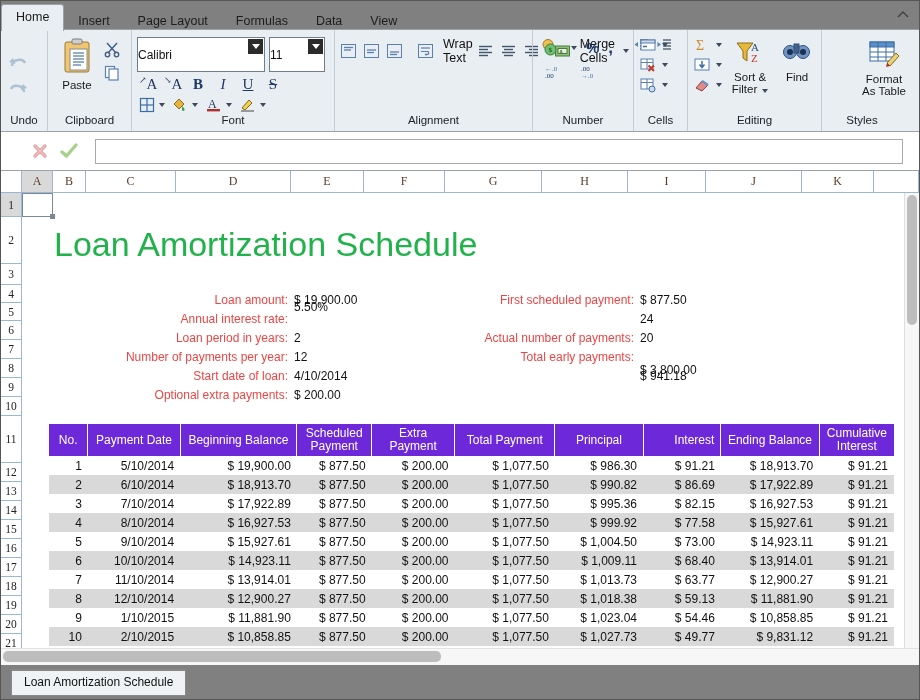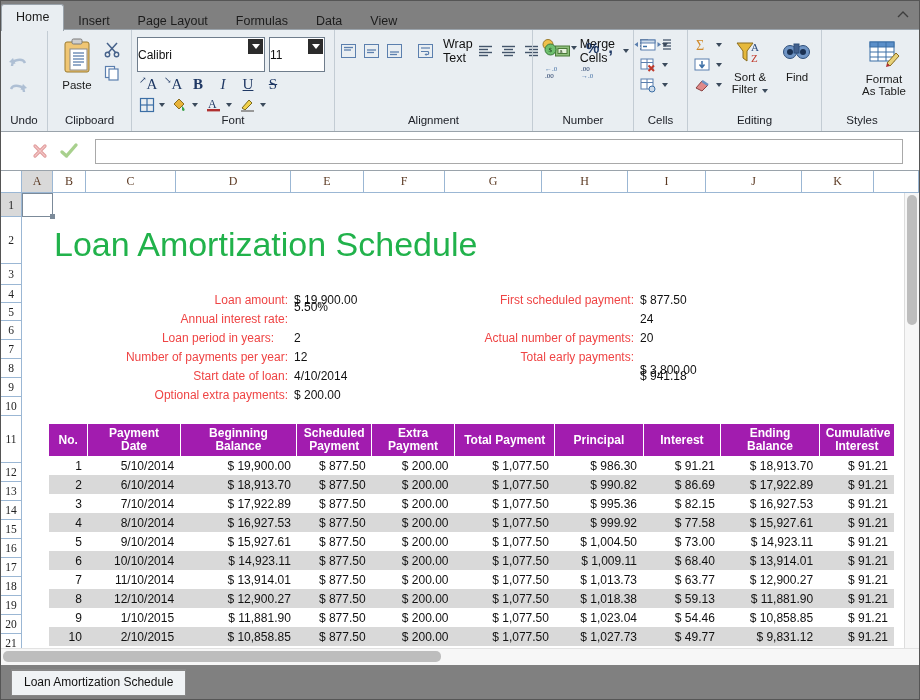--- a/index.html
+++ b/index.html
@@ -106,21 +106,21 @@
   .selcell:after{content:"";position:absolute;right:-3px;bottom:-3px;width:5px;height:5px;background:#7b8a99;}
 
   .title{position:absolute;font-size:34px;color:#21b24b;font-weight:400;white-space:nowrap;
          font-family:"Liberation Sans","DejaVu Sans",sans-serif;}
 
   .lbl{position:absolute;text-align:right;font-size:12px;color:#ef4444;white-space:nowrap;}
   .val{position:absolute;text-align:left;font-size:12px;color:#111;white-space:nowrap;}
 
   
   .amort{position:absolute;border-collapse:collapse;table-layout:fixed;}
-  .amort th{background:#a21caf;color:#fff;font-weight:bold;font-size:12px;
+  .amort th{background:#6d28d9;color:#fff;font-weight:normal;font-size:12px;
             border-right:1.5px solid #fff;padding:3px 6px;vertical-align:middle;line-height:13px;}
   .amort th:last-child{border-right:none;}
   .amort td{font-size:12px;color:#111;text-align:right;padding:1px 6px;height:19px;
             box-sizing:border-box;white-space:nowrap;}
   .amort tr.alt td{background:#d9d9d9;}
 
   
   .vscroll{position:absolute;right:0;top:22px;bottom:0;width:14px;background:#f7f7f7;border-left:1px solid #ddd;}
   .vthumb{position:absolute;left:2px;right:2px;top:2px;height:130px;background:#bdbdbd;border-radius:5px;}
   .hscrollwrap{height:16px;background:#f7f7f7;flex:0 0 auto;position:relative;border-top:1px solid #e2e2e2;}
@@ -583,21 +583,21 @@
       <div class="sheet">
 
         <div class="selcell" style="left:0;top:0;width:31px;height:24px"></div>
 
         <div class="title" style="left:32px;top:32px">Loan Amortization Schedule</div>
 
         <div class="lbl" style="left:34px;top:100px;width:232px">Loan amount:</div>
         <div class="val" style="left:272px;top:100px">$ 19,900.00</div>
         <div class="lbl" style="left:34px;top:119px;width:232px">Annual interest rate:</div>
         <div class="val" style="left:272px;top:107px">5.50%</div>
-        <div class="lbl" style="left:20px;top:138px;width:232px">Loan period in years:</div>
+        <div class="lbl" style="left:34px;top:138px;width:232px">Loan period in years:</div>
         <div class="val" style="left:272px;top:138px">2</div>
         <div class="lbl" style="left:34px;top:157px;width:232px">Number of payments per year:</div>
         <div class="val" style="left:272px;top:157px">12</div>
         <div class="lbl" style="left:34px;top:176px;width:232px">Start date of loan:</div>
         <div class="val" style="left:272px;top:176px">4/10/2014</div>
         <div class="lbl" style="left:34px;top:195px;width:232px">Optional extra payments:</div>
         <div class="val" style="left:272px;top:195px">$ 200.00</div>
 
         <div class="lbl" style="left:340px;top:100px;width:272px">First scheduled payment:</div>
         <div class="val" style="left:618px;top:100px">$ 877.50</div>
@@ -623,21 +623,21 @@
           </colgroup>
           <thead>
             <tr>
               <th style="text-align:center">No.</th>
               <th style="text-align:center">Payment Date</th>
               <th style="text-align:center">Beginning Balance</th>
               <th style="text-align:center">Scheduled Payment</th>
               <th style="text-align:center">Extra Payment</th>
               <th style="text-align:center">Total Payment</th>
               <th style="text-align:center">Principal</th>
-              <th style="text-align:center">Interest</th>
+              <th style="text-align:right">Interest</th>
               <th style="text-align:center">Ending Balance</th>
               <th style="text-align:center">Cumulative Interest</th>
             </tr>
           </thead>
           <tbody>
             <tr>
                 <td>1</td>
                 <td>5/10/2014</td>
                 <td>$ 19,900.00</td>
                 <td>$ 877.50</td>

